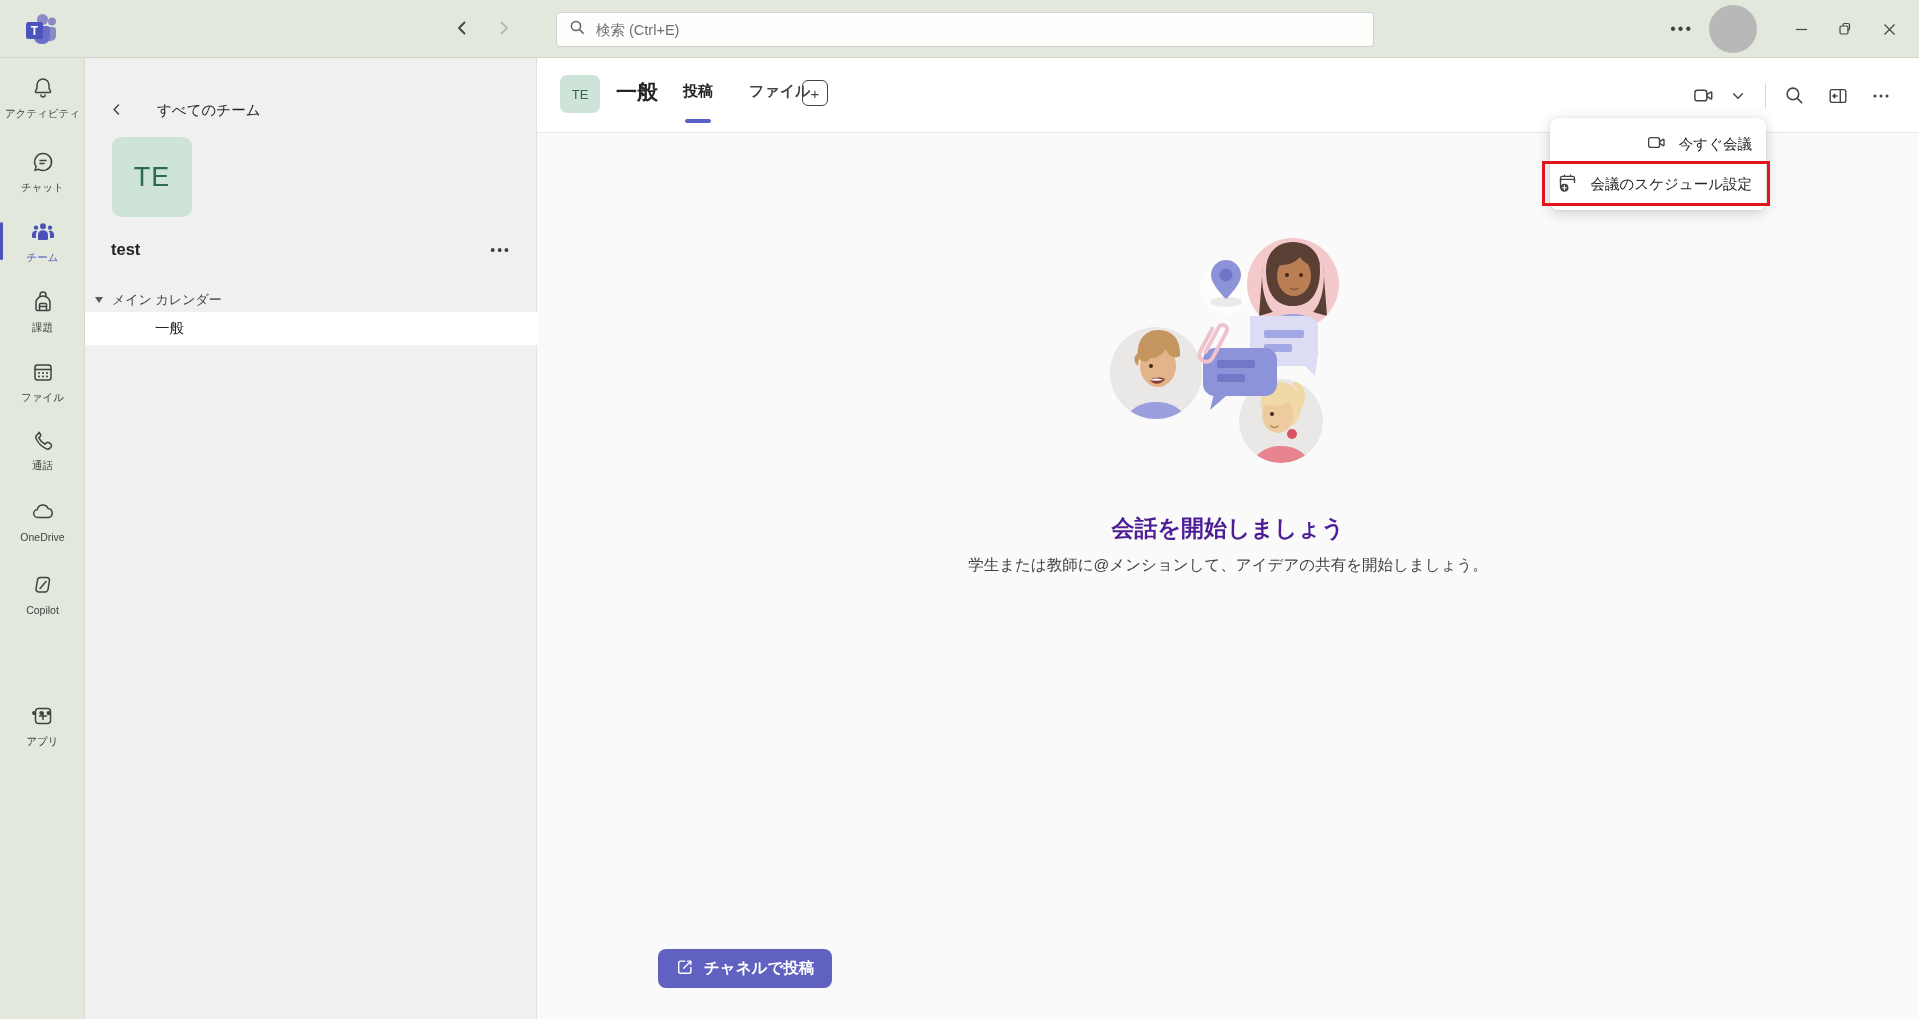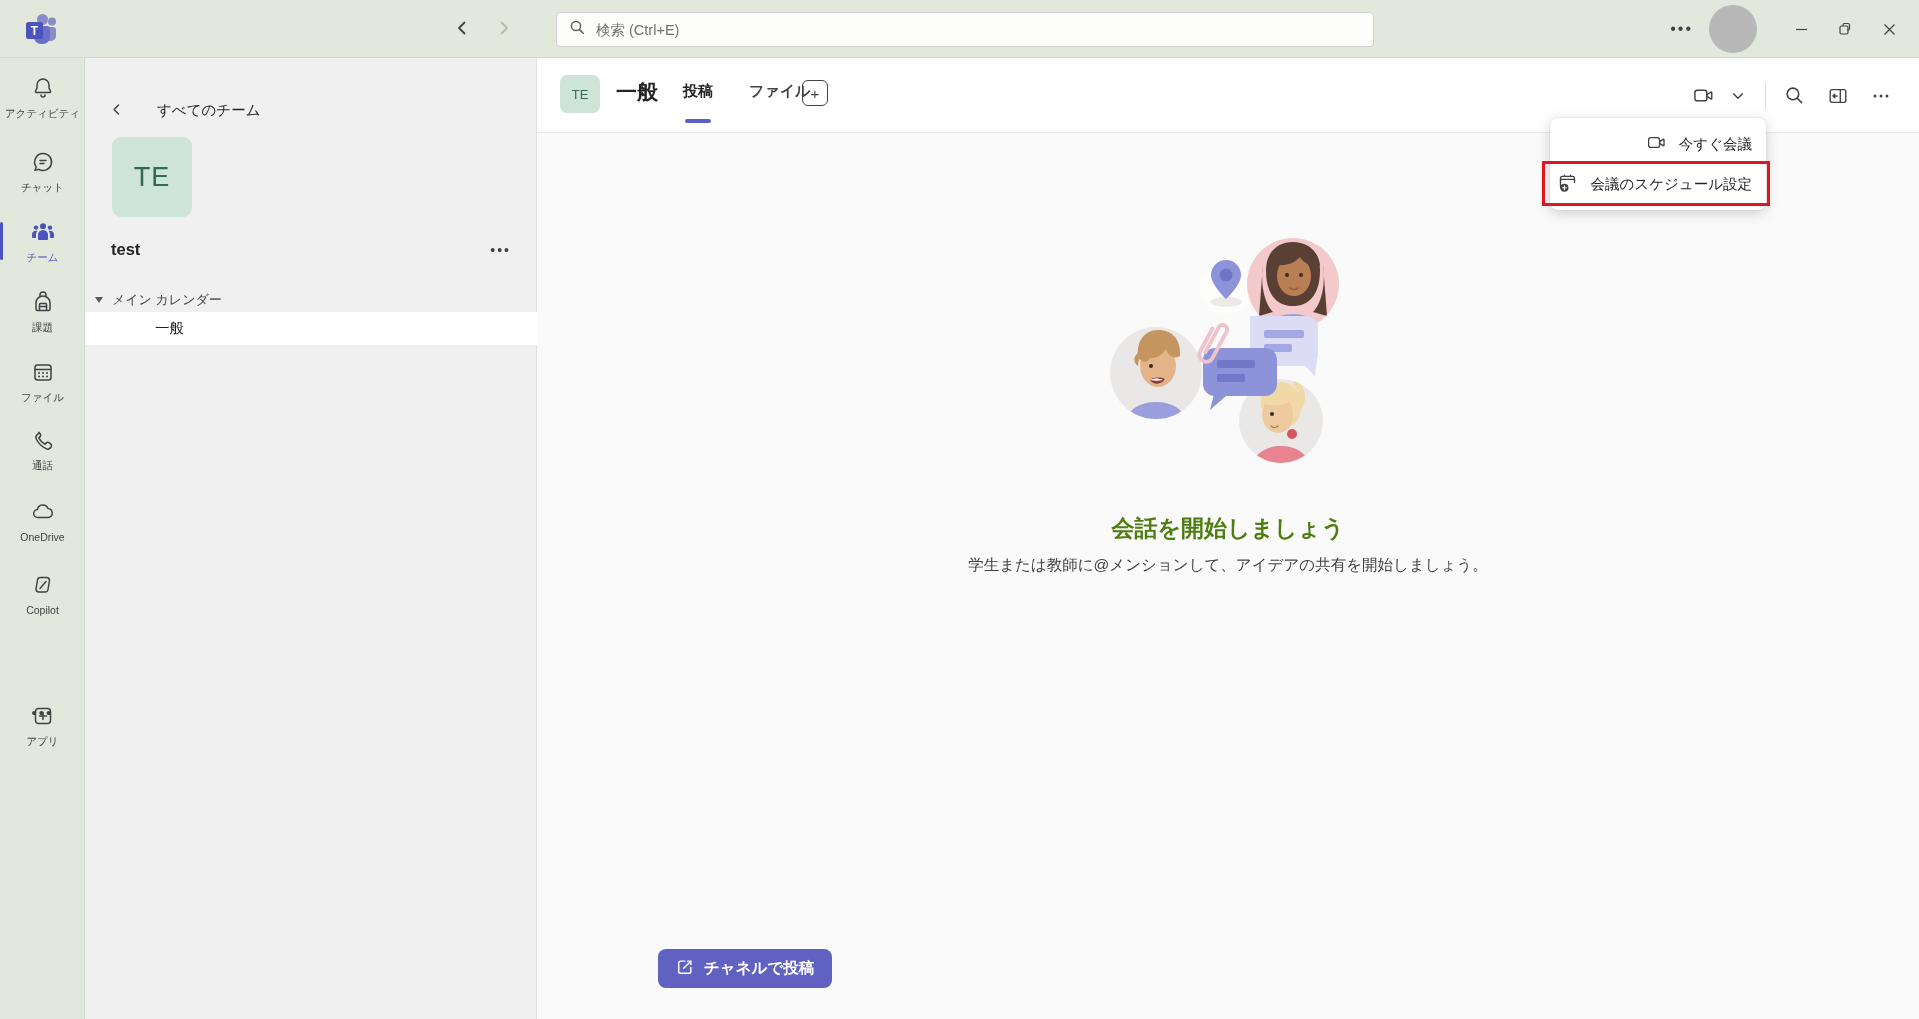--- a/index.html
+++ b/index.html
@@ -99,21 +99,21 @@
   .menu-item { display:flex; align-items:center; gap:12px; height:40px; padding:0 14px;
     cursor:pointer; background:none; border:none; width:100%; font-family:inherit;justify-content:flex-end; }
   .menu-item .mi-label { font-size:14.5px; color:#242424; white-space:nowrap; }
   .red-box { position:absolute; left:1542px; top:161px; width:228px; height:45px;
     border:3px solid #e1151b; z-index:70; pointer-events:none; }
 
   
   .empty-state { position:absolute; left:0; right:0; top:0; bottom:0; text-align:center; }
   .illus { position:absolute; left:50%; top:160px; transform:translateX(-50%); }
   .es-heading { position:absolute; left:0; right:0; top:455px; font-size:23px; font-weight:bold;
-    color:#4d7c0f; }
+    color:#4c1d95; }
   .es-subtitle { position:absolute; left:0; right:0; top:497px; font-size:15.5px; color:#424242; }
   .post-btn { position:absolute; left:121px; top:891px; height:39px; padding:0 18px;
     background:#6061c0; border:none; border-radius:8px; color:#ffffff; font-size:15.5px;
     font-weight:bold; font-family:inherit; display:flex; align-items:center; gap:10px; cursor:pointer; }
 </style>
 </head>
 <body>
 
 <div class="topbar">
   <span class="app-logo">

